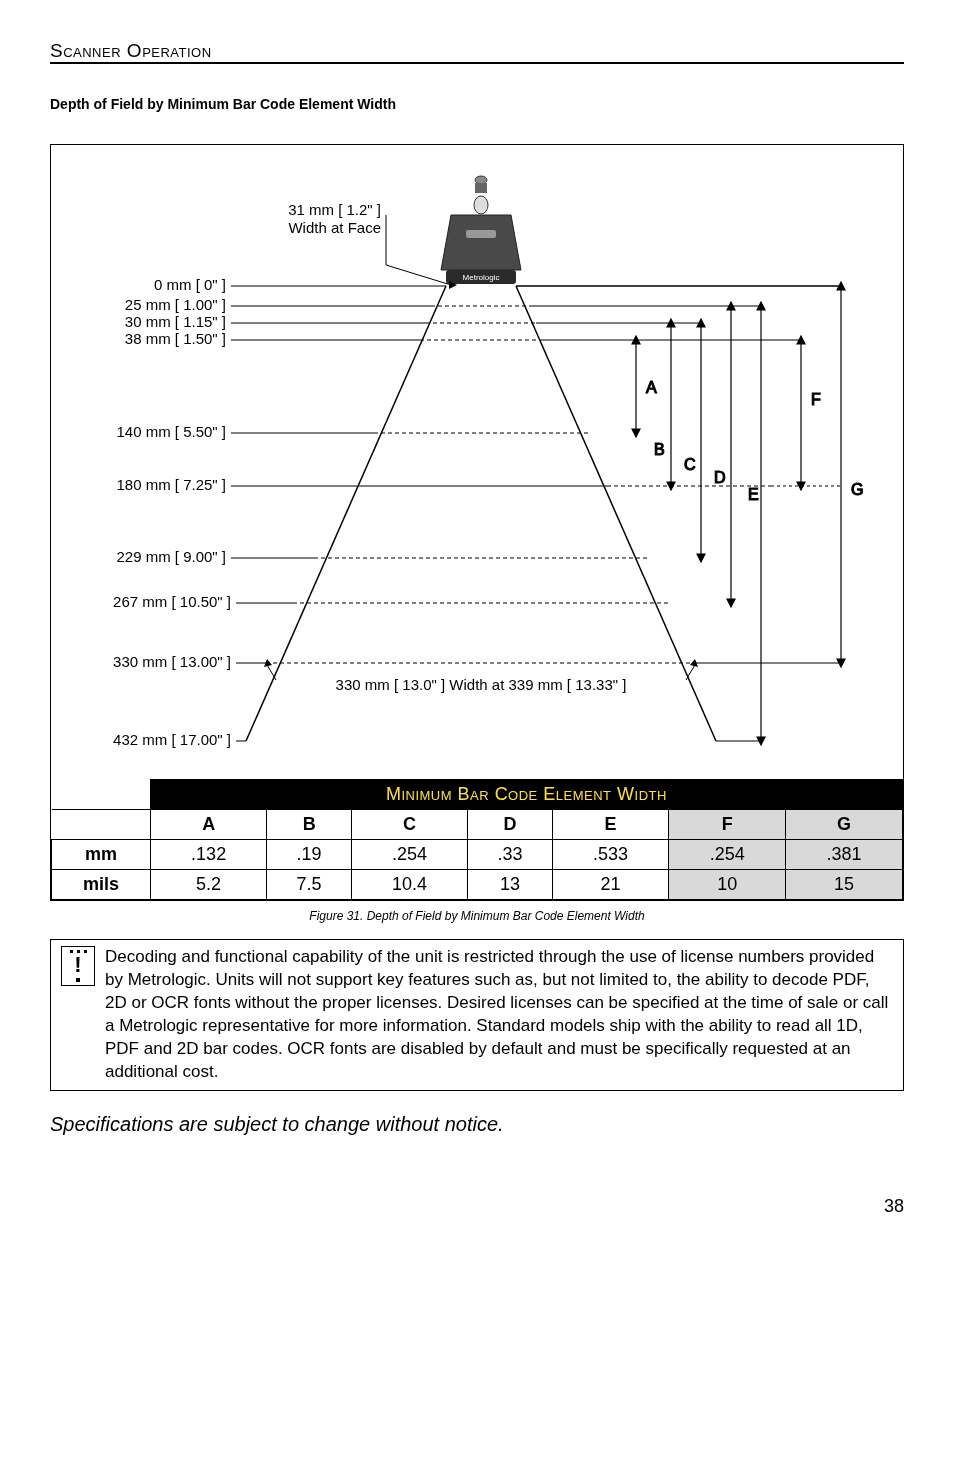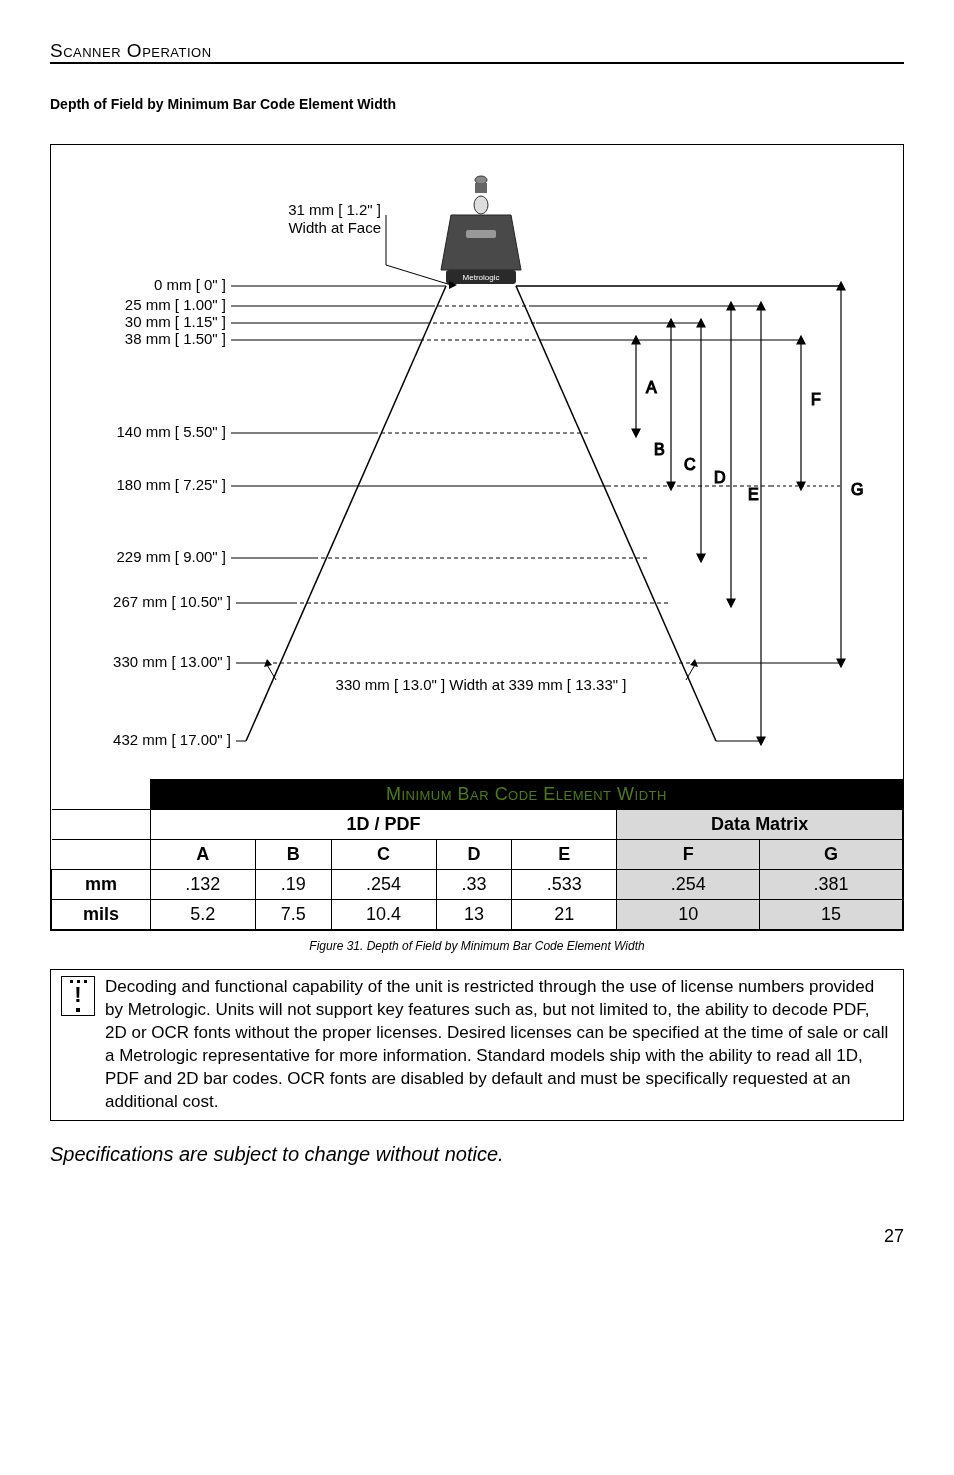--- a/index.html
+++ b/index.html
@@ -35,21 +35,21 @@
   }
   table.data th, table.data td {
     border: 1px solid #000;
     text-align: center;
     padding: 4px 0;
     font-size: 18px;
   }
   table.data td { font-weight: normal; }
   .black-row th {
     background: #000;
-    color: #4d7c0f;
+    color: #fde047;
     font-variant: small-caps;
     font-size: 18px;
     font-weight: normal;
     letter-spacing: 0.5px;
     margin-top: 28px;
   }
   .gray-cell { background: #d9d9d9; }
   .no-top-left-border { border-top: none !important; border-left: none !important; }
   .fig-caption {
     text-align: center;
@@ -246,25 +246,20 @@
         <line x1="471" y1="185" x2="730" y2="185"></line>
       </g>
     </svg>
   </div>
 
   <table class="data">
     <tbody>
         <tr class="black-row">
       <th class="no-top-left-border" style="background:#fff;border-right:1px solid #000;"></th>
       <th colspan="7">Minimum Bar Code Element Width</th>
-    </tr>
-    <tr>
-      <th class="no-top-left-border" style="border-right:1px solid #000;"></th>
-      <th colspan="5">1D / PDF</th>
-      <th colspan="2" class="gray-cell">Data Matrix</th>
     </tr>
     <tr>
       <th class="no-top-left-border" style="border-right:1px solid #000;"></th>
       <th>A</th>
       <th>B</th>
       <th>C</th>
       <th>D</th>
       <th>E</th>
       <th class="gray-cell">F</th>
       <th class="gray-cell">G</th>
@@ -303,13 +298,13 @@
         <div class="dot"></div>
       </div>
     <div class="bang">!</div>
     <div style="width:4px;height:4px;background:#000;margin-top:2px;"></div>
   </div>
   <div class="info-text">Decoding and functional capability of the unit is restricted through the use of license numbers provided by Metrologic. Units will not support key features such as, but not limited to, the ability to decode PDF, 2D or OCR fonts without the proper licenses. Desired licenses can be specified at the time of sale or call a Metrologic representative for more information. Standard models ship with the ability to read all 1D, PDF and 2D bar codes. OCR fonts are disabled by default and must be specifically requested at an additional cost.</div>
 </div>
 
 <div class="footnote">Specifications are subject to change without notice.</div>
 
-<div class="page-num">27</div>
+<div class="page-num">38</div>
 
 </body></html>

